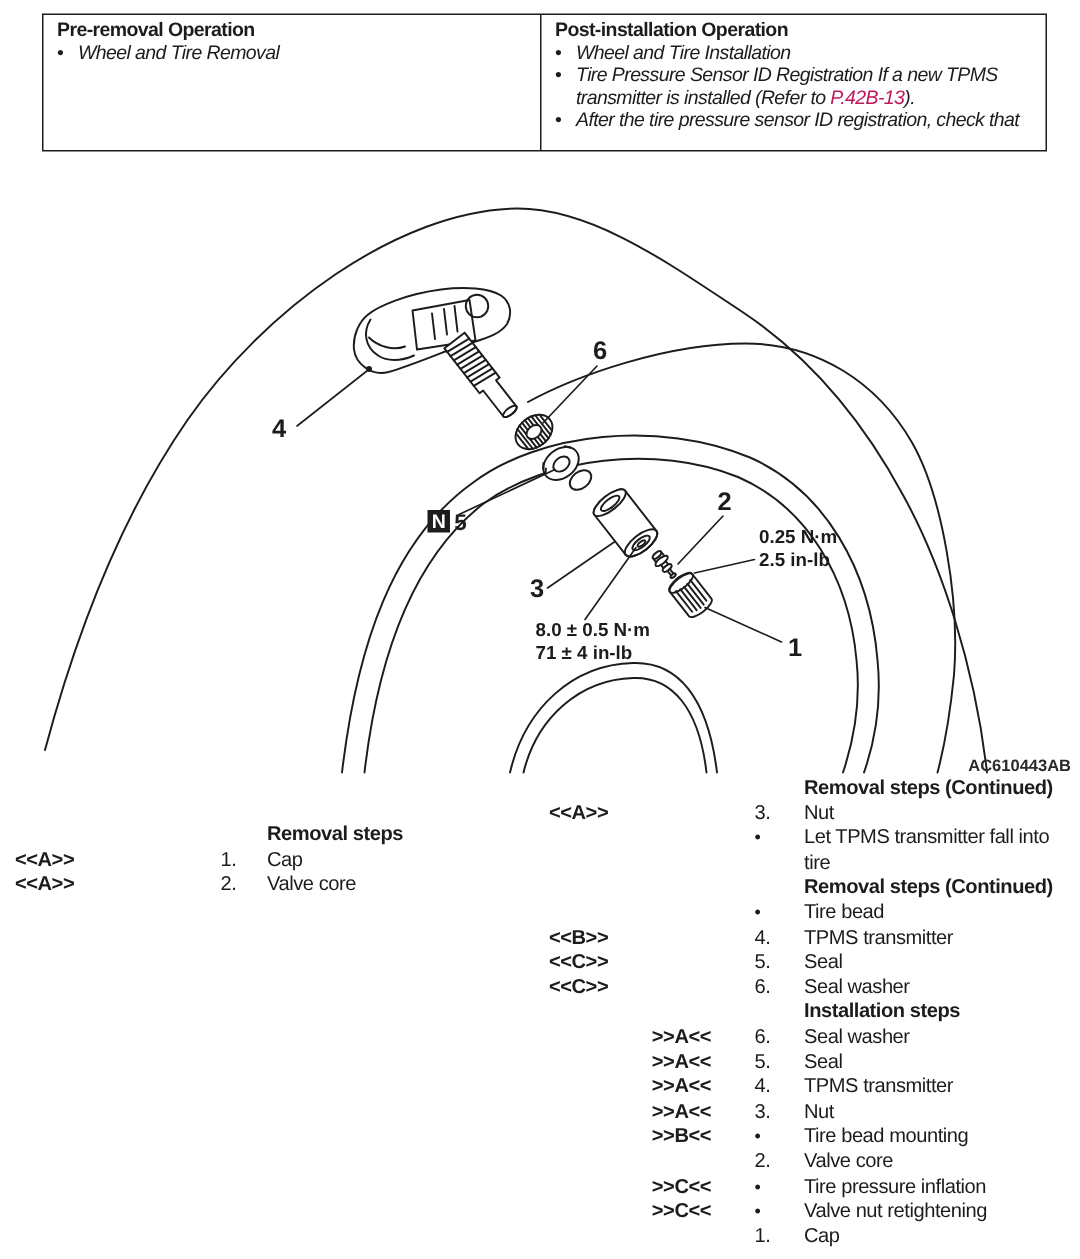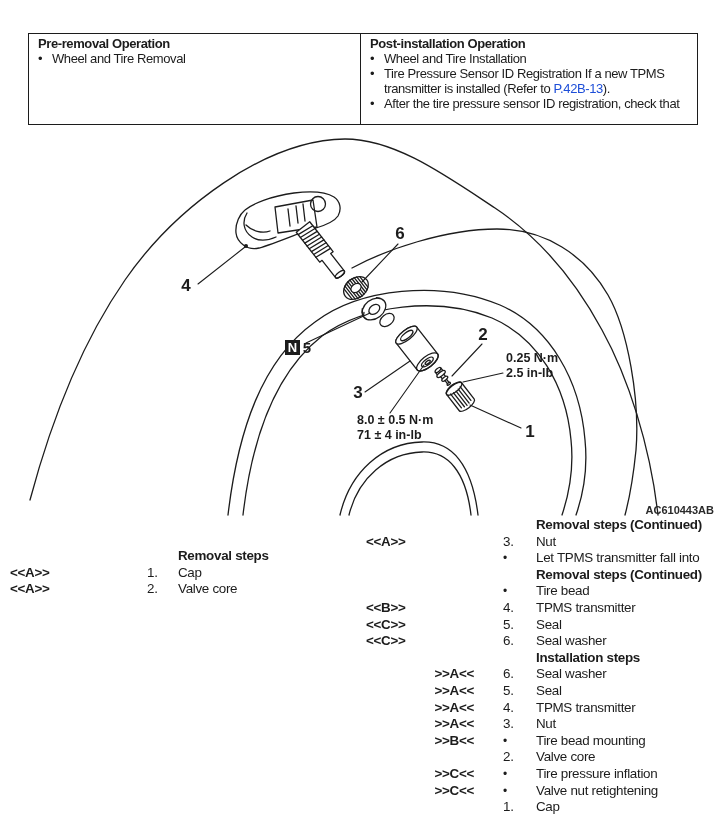--- a/index.html
+++ b/index.html
@@ -1,28 +1,28 @@
 <!DOCTYPE html>
 <html><head>
 <meta charset="utf-8">
 <style>
   html,body{margin:0;padding:0;background:#fff;}
   .page{position:relative;width:720px;height:839px;background:#fff;overflow:hidden;
         font-family:"Liberation Sans","DejaVu Sans",sans-serif;color:#1c1c1c;}
   
   .op-table{position:absolute;left:28px;top:9px;width:670px;height:92px;
-            border:1.6px solid #1c1c1c;display:flex;box-sizing:border-box;margin-top:24px;}
+            border:1.6px solid #1c1c1c;display:flex;box-sizing:border-box;}
   .op-cell{padding:3px 6px 0 9px;font-size:13px;line-height:14.9px;letter-spacing:-0.4px;box-sizing:border-box;}
   .op-cell.pre{width:332px;border-right:1.6px solid #1c1c1c;}
   .op-cell.post{flex:1;}
   .op-title{font-weight:bold;}
   .op-item{display:flex;}
   .op-dot{width:14px;flex:none;}
   .op-lines{flex:1;}
-  .op-line{white-space:nowrap;}
+  .op-line{white-space:nowrap;font-style:italic;}
   
   .diagram{position:absolute;left:0;top:130px;}
   .diagram path,.diagram line,.diagram ellipse,.diagram circle,.diagram rect{vector-effect:none;}
   
   .steps-col{position:absolute;font-size:13.4px;line-height:16.6px;letter-spacing:-0.3px;}
   #steps-left{left:10px;top:548px;width:348px;}
   #steps-right{left:366px;top:517px;width:349px;}
   .srow{display:flex;align-items:flex-start;}
   .srow .mk{flex:none;font-weight:bold;}
   #steps-right .mk{width:108px;}
@@ -60,21 +60,21 @@
           <div class="op-item">
             <span class="op-dot">•</span>
             <div class="op-lines">
               <div class="op-line"><span>Wheel and Tire Installation</span></div>
             </div>
           </div>
           <div class="op-item">
             <span class="op-dot">•</span>
             <div class="op-lines">
               <div class="op-line"><span>Tire Pressure Sensor ID Registration If a new TPMS</span></div>
-              <div class="op-line"><span>transmitter is installed (Refer to </span><span style="color: #1d4ed8;">P.42B-13</span><span>).</span></div>
+              <div class="op-line"><span>transmitter is installed (Refer to </span><span style="color: #be185d;">P.42B-13</span><span>).</span></div>
             </div>
           </div>
           <div class="op-item">
             <span class="op-dot">•</span>
             <div class="op-lines">
               <div class="op-line"><span>After the tire pressure sensor ID registration, check that</span></div>
             </div>
           </div>
         </div>
     </div>
@@ -208,20 +208,21 @@
         <span class="num">3.</span>
         <span class="tx">
           <div>Nut</div>
         </span>
       </div>
       <div class="srow">
         <span class="mk"></span>
         <span class="num blt">•</span>
         <span class="tx">
           <div>Let TPMS transmitter fall into</div>
+          <div>tire</div>
         </span>
       </div>
       <div class="srow">
         <span class="hd">Removal steps (Continued)</span>
       </div>
       <div class="srow">
         <span class="mk"></span>
         <span class="num blt">•</span>
         <span class="tx">
           <div>Tire bead</div>

